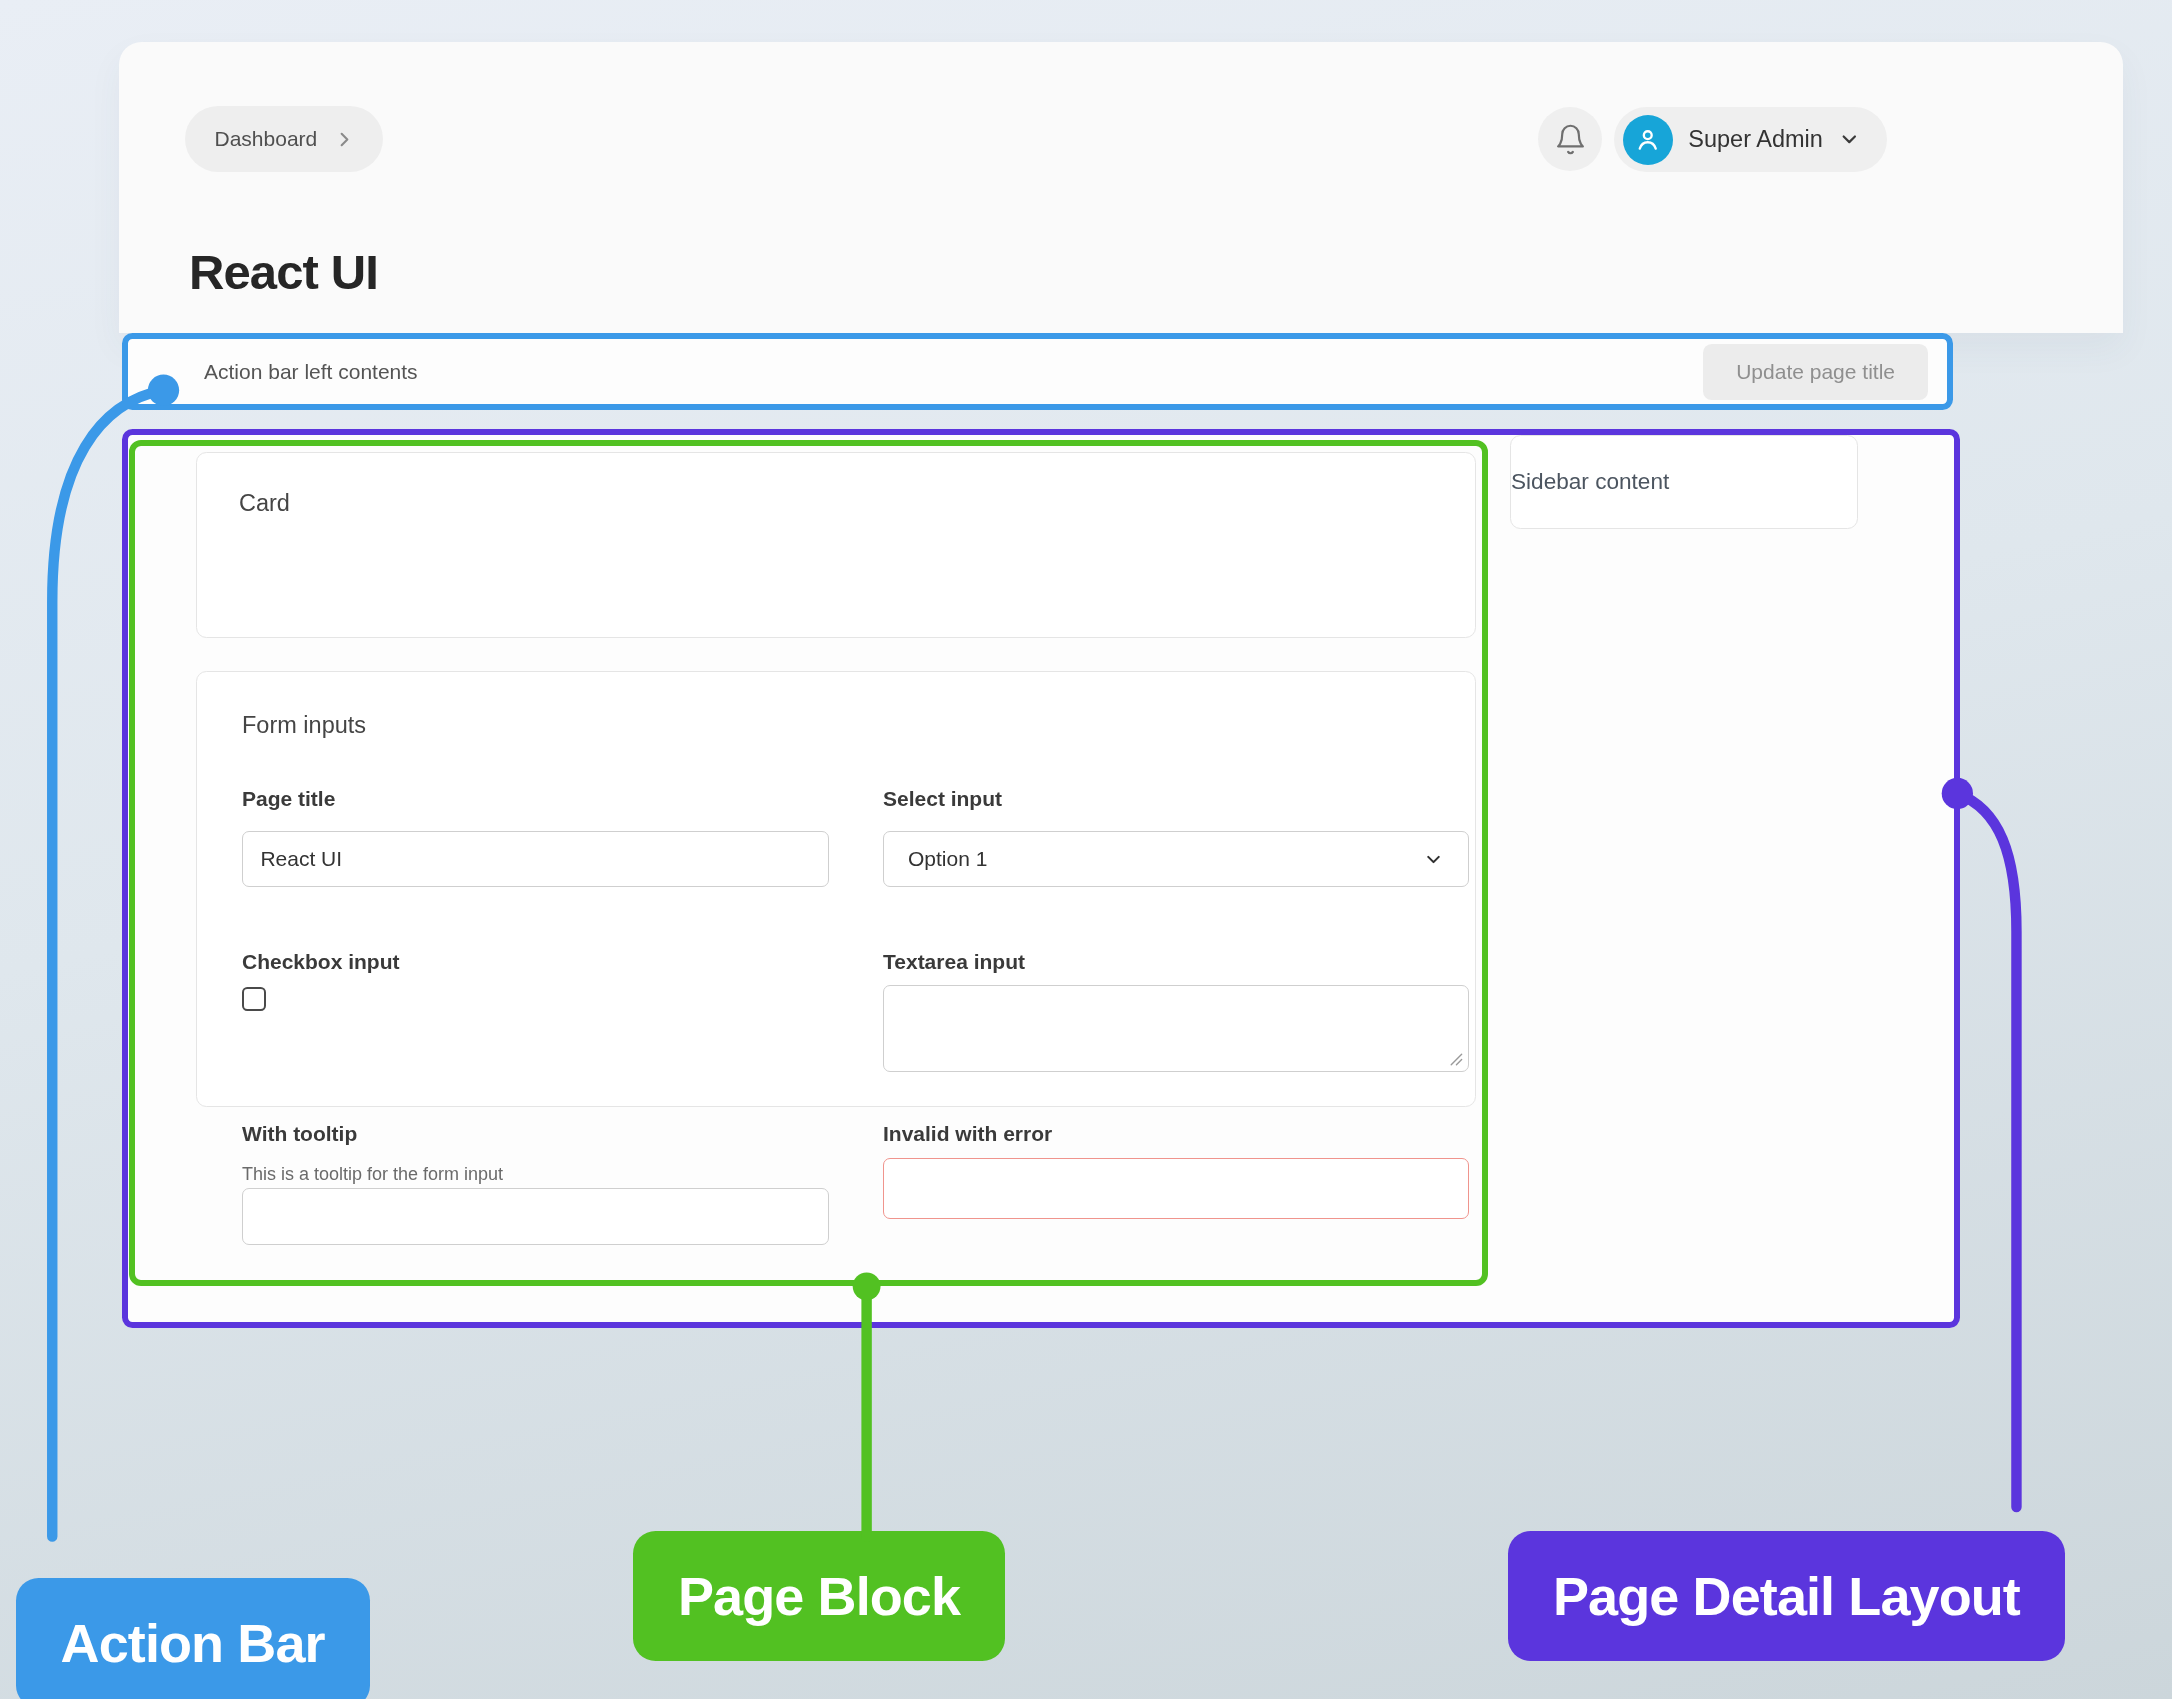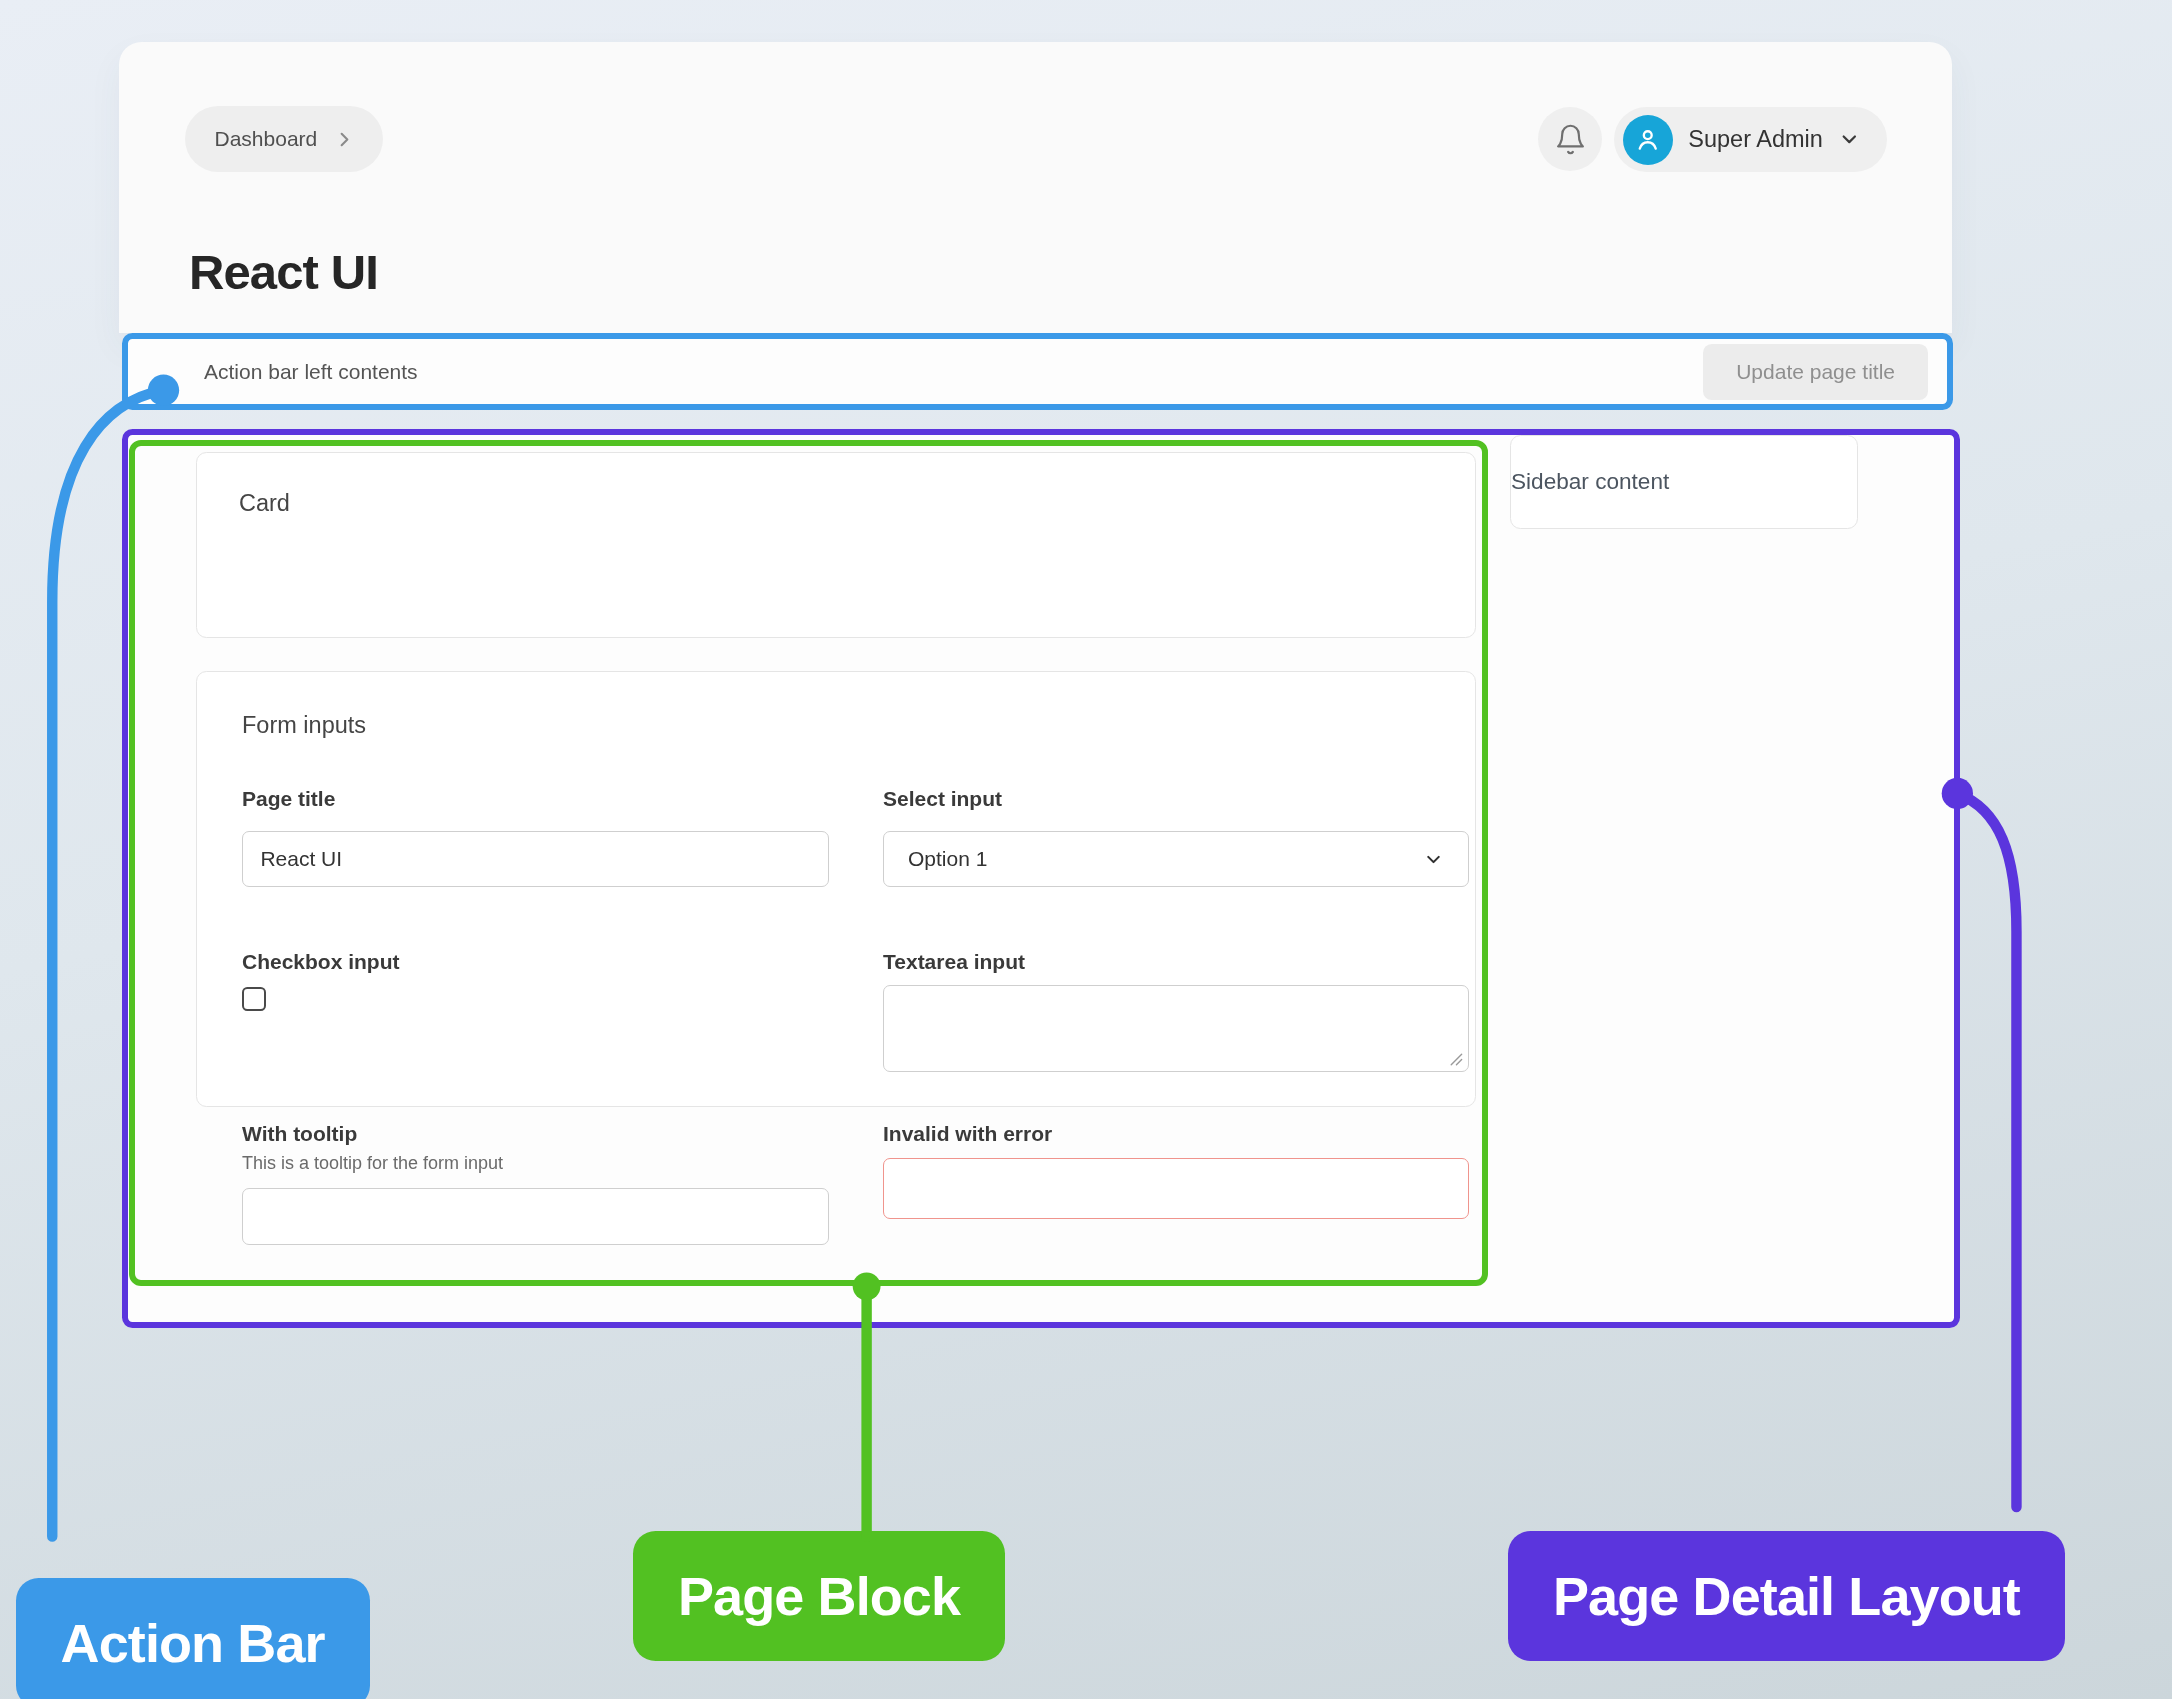--- a/index.html
+++ b/index.html
@@ -2,21 +2,21 @@
 <html style="font-size:14px"><head>
 <meta charset="utf-8">
 <style>
   html,body{margin:0;padding:0;background:#cfd9de;}
   .page{position:relative;width:2173px;height:1700px;overflow:hidden;
     font-family:"Liberation Sans",sans-serif;
     background:linear-gradient(168deg,#e9eef5 0%,#dfe7ed 45%,#ccd6db 100%);}
   .abs{position:absolute;box-sizing:border-box;}
 
   
-  .header-card{left:119px;top:42px;width:1833px;height:291px;background:#fafafa;
+  .header-card{left:119px;top:42px;width:2004px;height:291px;background:#fafafa;
     border-radius:22.6px 22.6px 0 0;box-shadow:0 15.6px 35px rgba(60,80,100,.05);}
   .breadcrumb{left:66px;top:64px;height:66px;padding:0 29.5px;background:#eeeeee;
     border-radius:38px;display:flex;align-items:center;gap:17.4px;cursor:pointer;}
   .breadcrumb-label{font-size:21px;color:#4f4f4f;}
   .round-btn{left:1419px;top:65px;width:64px;height:64px;border-radius:50%;
     background:#efefef;display:flex;align-items:center;justify-content:center;}
   .user-pill{left:1495px;top:65px;height:65px;padding:0 26px 0 8.7px;background:#efefef;
     border-radius:38px;display:flex;align-items:center;gap:15.6px;}
   .avatar{width:50px;height:50px;border-radius:50%;background:#17a5d8;
     display:flex;align-items:center;justify-content:center;flex:0 0 auto;}
@@ -53,21 +53,21 @@
   .input-pagetitle{top:159px;width:587px;height:56px;}
   .fake-select{top:159px;width:586px;height:56px;border:1.7px solid #cfcfcf;border-radius:7px;
     background:#fff;display:flex;align-items:center;justify-content:space-between;
     padding:0 24px;font-size:21px;color:#333;cursor:pointer;}
   .checkbox{top:315px;width:24px;height:24px;appearance:none;-webkit-appearance:none;
     border:2.6px solid #4a4a4a;border-radius:5.2px;background:#fff;margin:0;cursor:pointer;}
   .textarea-wrap{top:313px;width:586px;height:87px;}
   .t-area{width:586px;height:87px;border:1.7px solid #cfcfcf;border-radius:7px;resize:none;
     background:#fff;box-sizing:border-box;font-family:"Liberation Sans",sans-serif;outline:none;}
   .resize-grip{position:absolute;right:5.2px;bottom:5.2px;}
-  .tooltip-text{top:481px;font-size:18px;color:#6a6a6a;font-weight:400;}
+  .tooltip-text{top:492px;font-size:18px;color:#6a6a6a;font-weight:400;}
   .input-tooltip{top:516px;width:587px;height:57px;}
   .input-invalid{top:486px;width:586px;height:61px;border:1.7px solid #f0948d;}
 
   
   .note{top:1531px;height:130px;border-radius:22.6px;color:#fff;font-weight:700;font-size:54px;
     display:flex;align-items:center;justify-content:center;padding:0 45px;z-index:40;
     letter-spacing:-0.9px;}
   .note-blue{left:15.6px;background:#3b99e8;margin-top:47px;}
   .note-green{left:633px;background:#52c122;}
   .note-purple{left:1508px;background:#5b35dd;}

